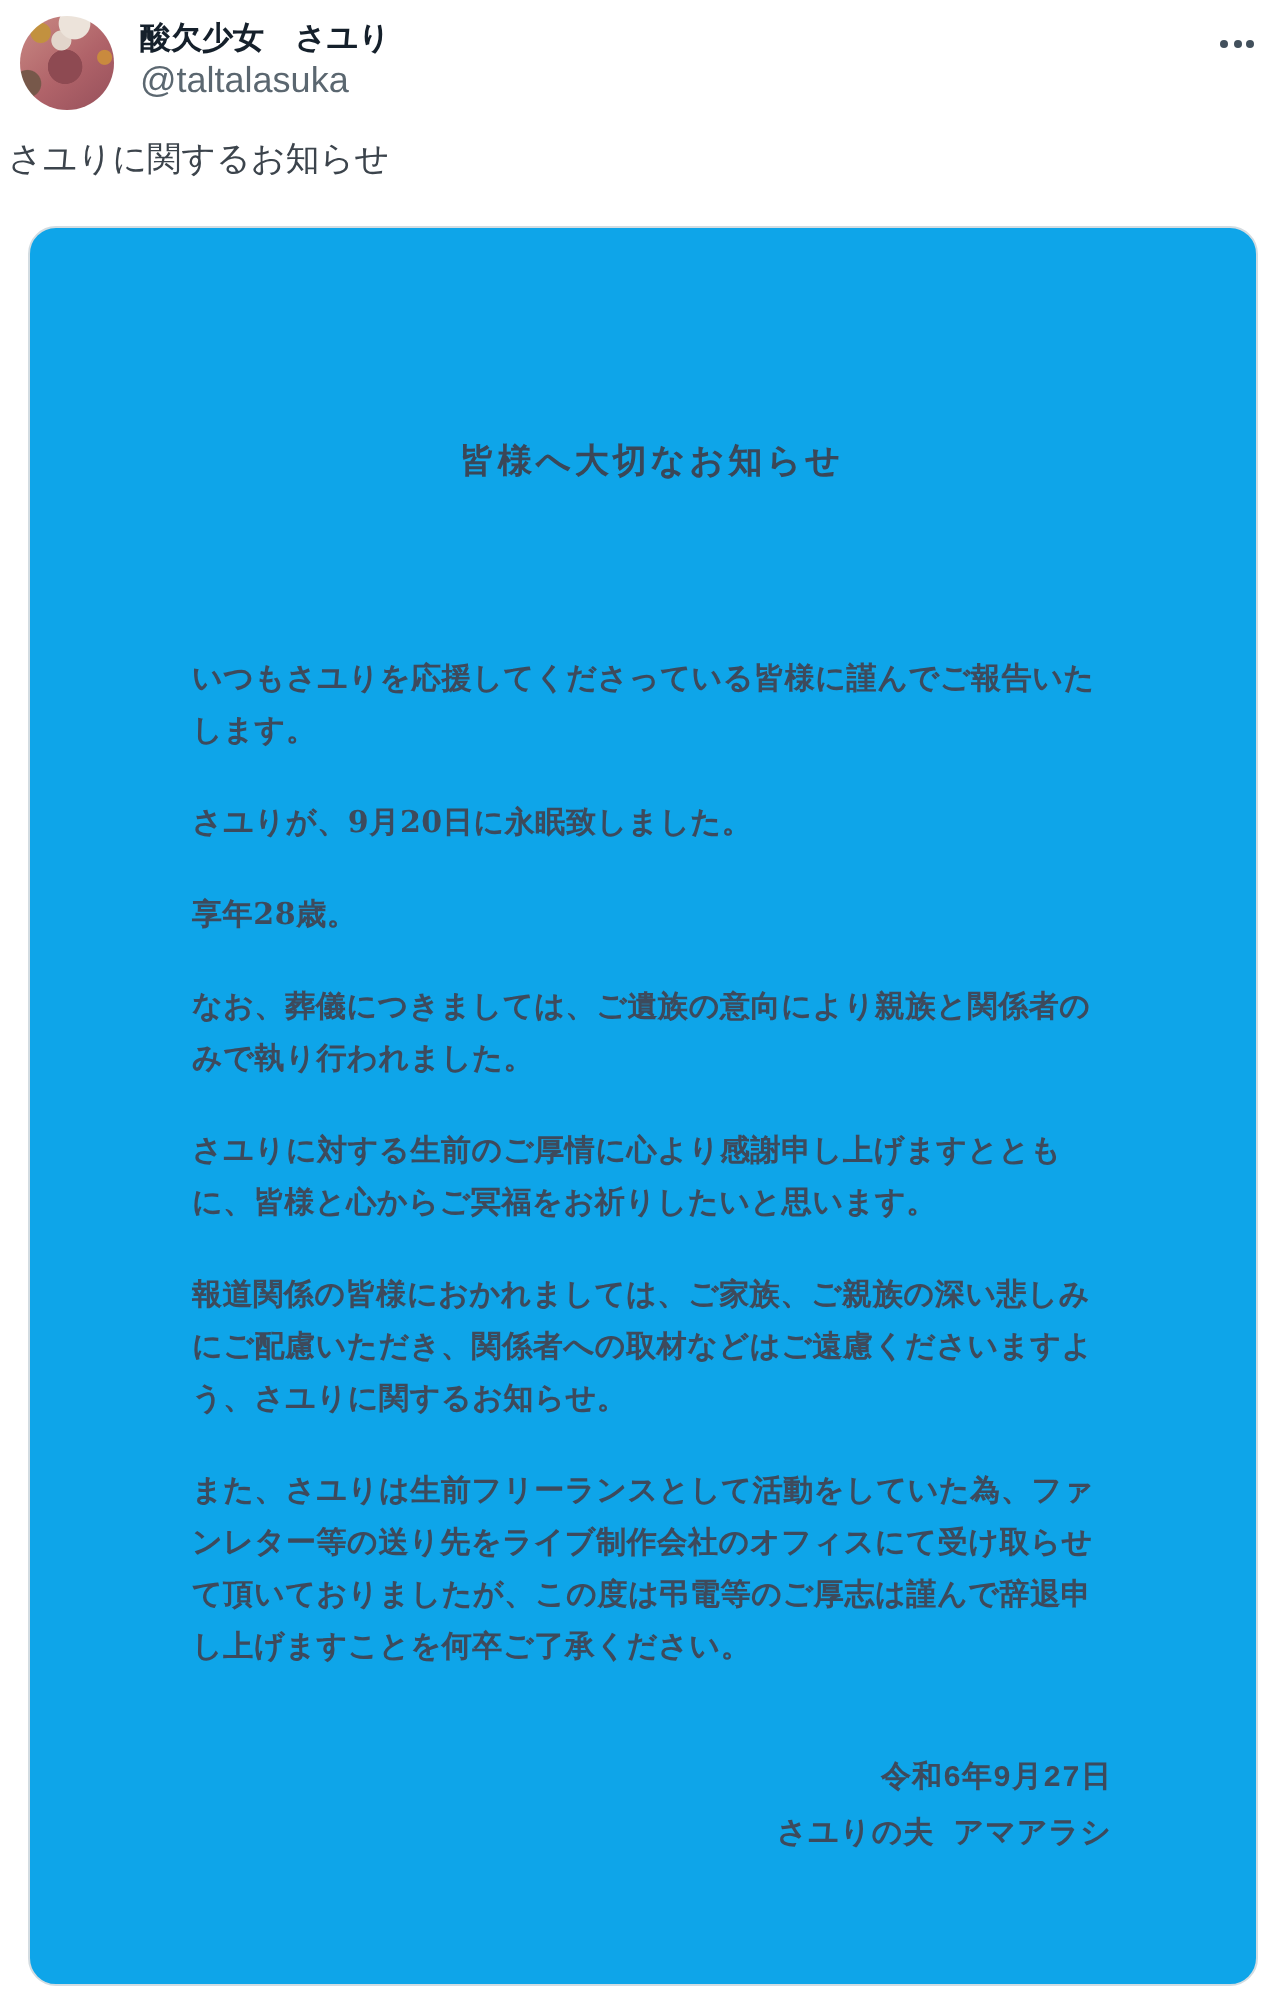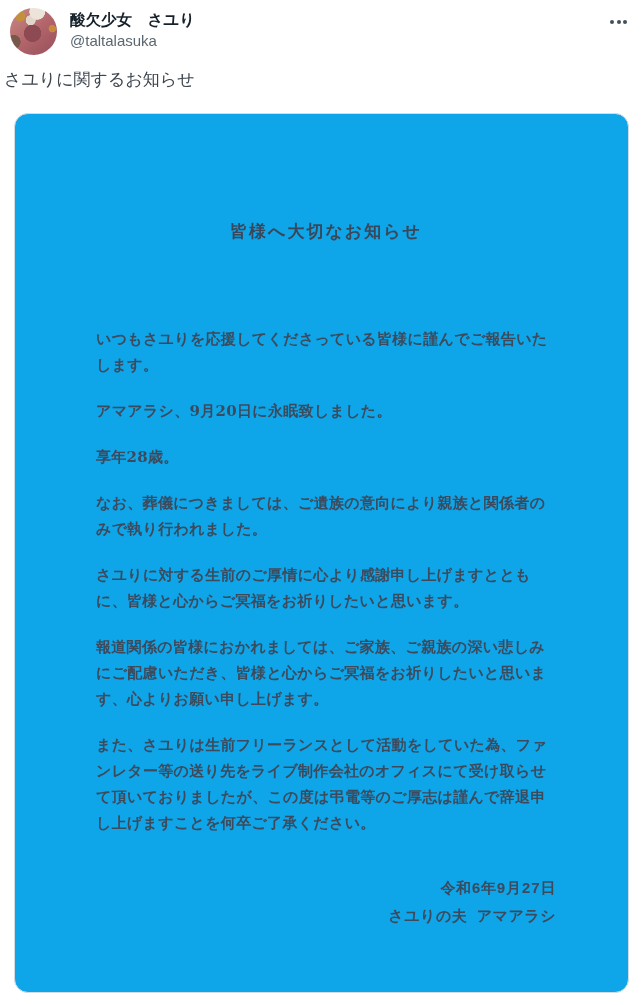--- a/index.html
+++ b/index.html
@@ -26,21 +26,21 @@
       radial-gradient(circle at 48% 54%, #8e4a52 0 24%, rgba(142,74,82,0) 25%),
       radial-gradient(circle at 8% 72%,  #77584a 0 12%, rgba(119,88,74,0) 13%),
       linear-gradient(140deg,#c5837f 10%,#b06369 55%,#9c545e 90%);
   }
   .author{margin-left:13px;flex:1 1 auto;min-width:0;padding-top:2px;}
   .author-name{
     font-size:15.5px;font-weight:bold;color:#15202b;line-height:20px;
     white-space:nowrap;
   }
   .author-handle{
-    font-size:15px;color:#5b6770;line-height:19px;margin-top:1px;
+    font-size:18px;color:#5b6770;line-height:19px;margin-top:1px;
   }
   .more{
     display:flex;gap:2.5px;align-items:center;
     padding:12px 2px 6px 6px;cursor:pointer;
   }
   .more .dot{width:4px;height:4px;border-radius:50%;background:#42505c;}
 
   
   .tweet-text{
     margin:13px 12px 0 4px;
@@ -98,25 +98,25 @@
     </div>
   </header>
 
   <div class="tweet-text">さユりに関するお知らせ</div>
 
   <figure class="tweet-image-card" style="margin-block:21px 0;margin-inline:14px;">
     <div class="letter">
       <h1 class="letter-title">皆様へ大切なお知らせ</h1>
       <div class="letter-body">
         <p>いつもさユりを応援してくださっている皆様に謹んでご報告いたします。</p>
-        <p>アマアラシ、9月20日に永眠致しました。</p>
+        <p>さユりが、9月20日に永眠致しました。</p>
         <p>享年28歳。</p>
         <p>なお、葬儀につきましては、ご遺族の意向により親族と関係者のみで執り行われました。</p>
         <p>さユりに対する生前のご厚情に心より感謝申し上げますとともに、皆様と心からご冥福をお祈りしたいと思います。</p>
-        <p>報道関係の皆様におかれましては、ご家族、ご親族の深い悲しみにご配慮いただき、皆様と心からご冥福をお祈りしたいと思います、心よりお願い申し上げます。</p>
+        <p>報道関係の皆様におかれましては、ご家族、ご親族の深い悲しみにご配慮いただき、関係者への取材などはご遠慮くださいますよう、さユりに関するお知らせ。</p>
         <p>また、さユりは生前フリーランスとして活動をしていた為、ファンレター等の送り先をライブ制作会社のオフィスにて受け取らせて頂いておりましたが、この度は弔電等のご厚志は謹んで辞退申し上げますことを何卒ご了承ください。</p>
       </div>
       <div class="letter-signoff">
         <p>令和6年9月27日</p>
         <p>さユりの夫 アマアラシ</p>
       </div>
     </div>
   </figure>
 
 </div>

